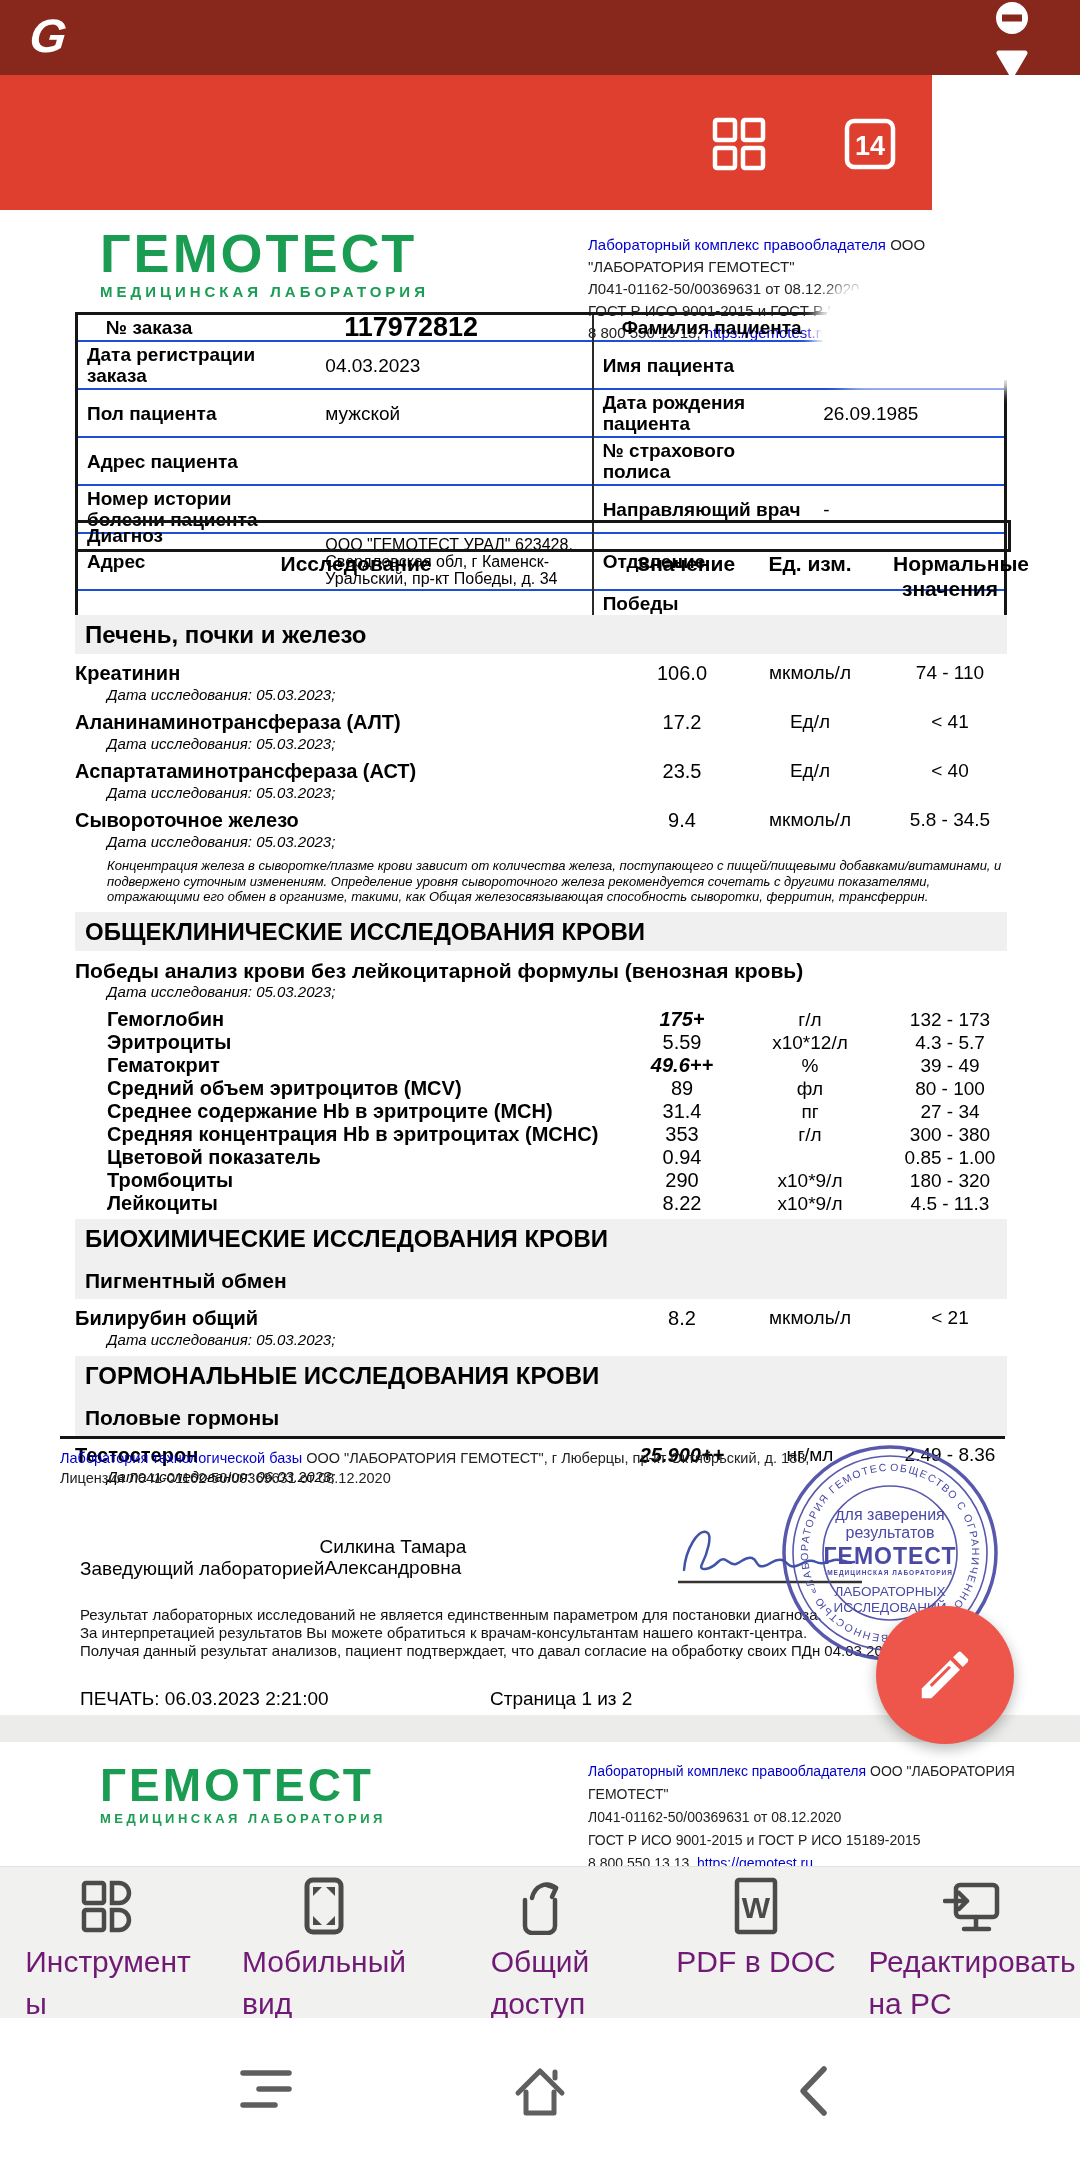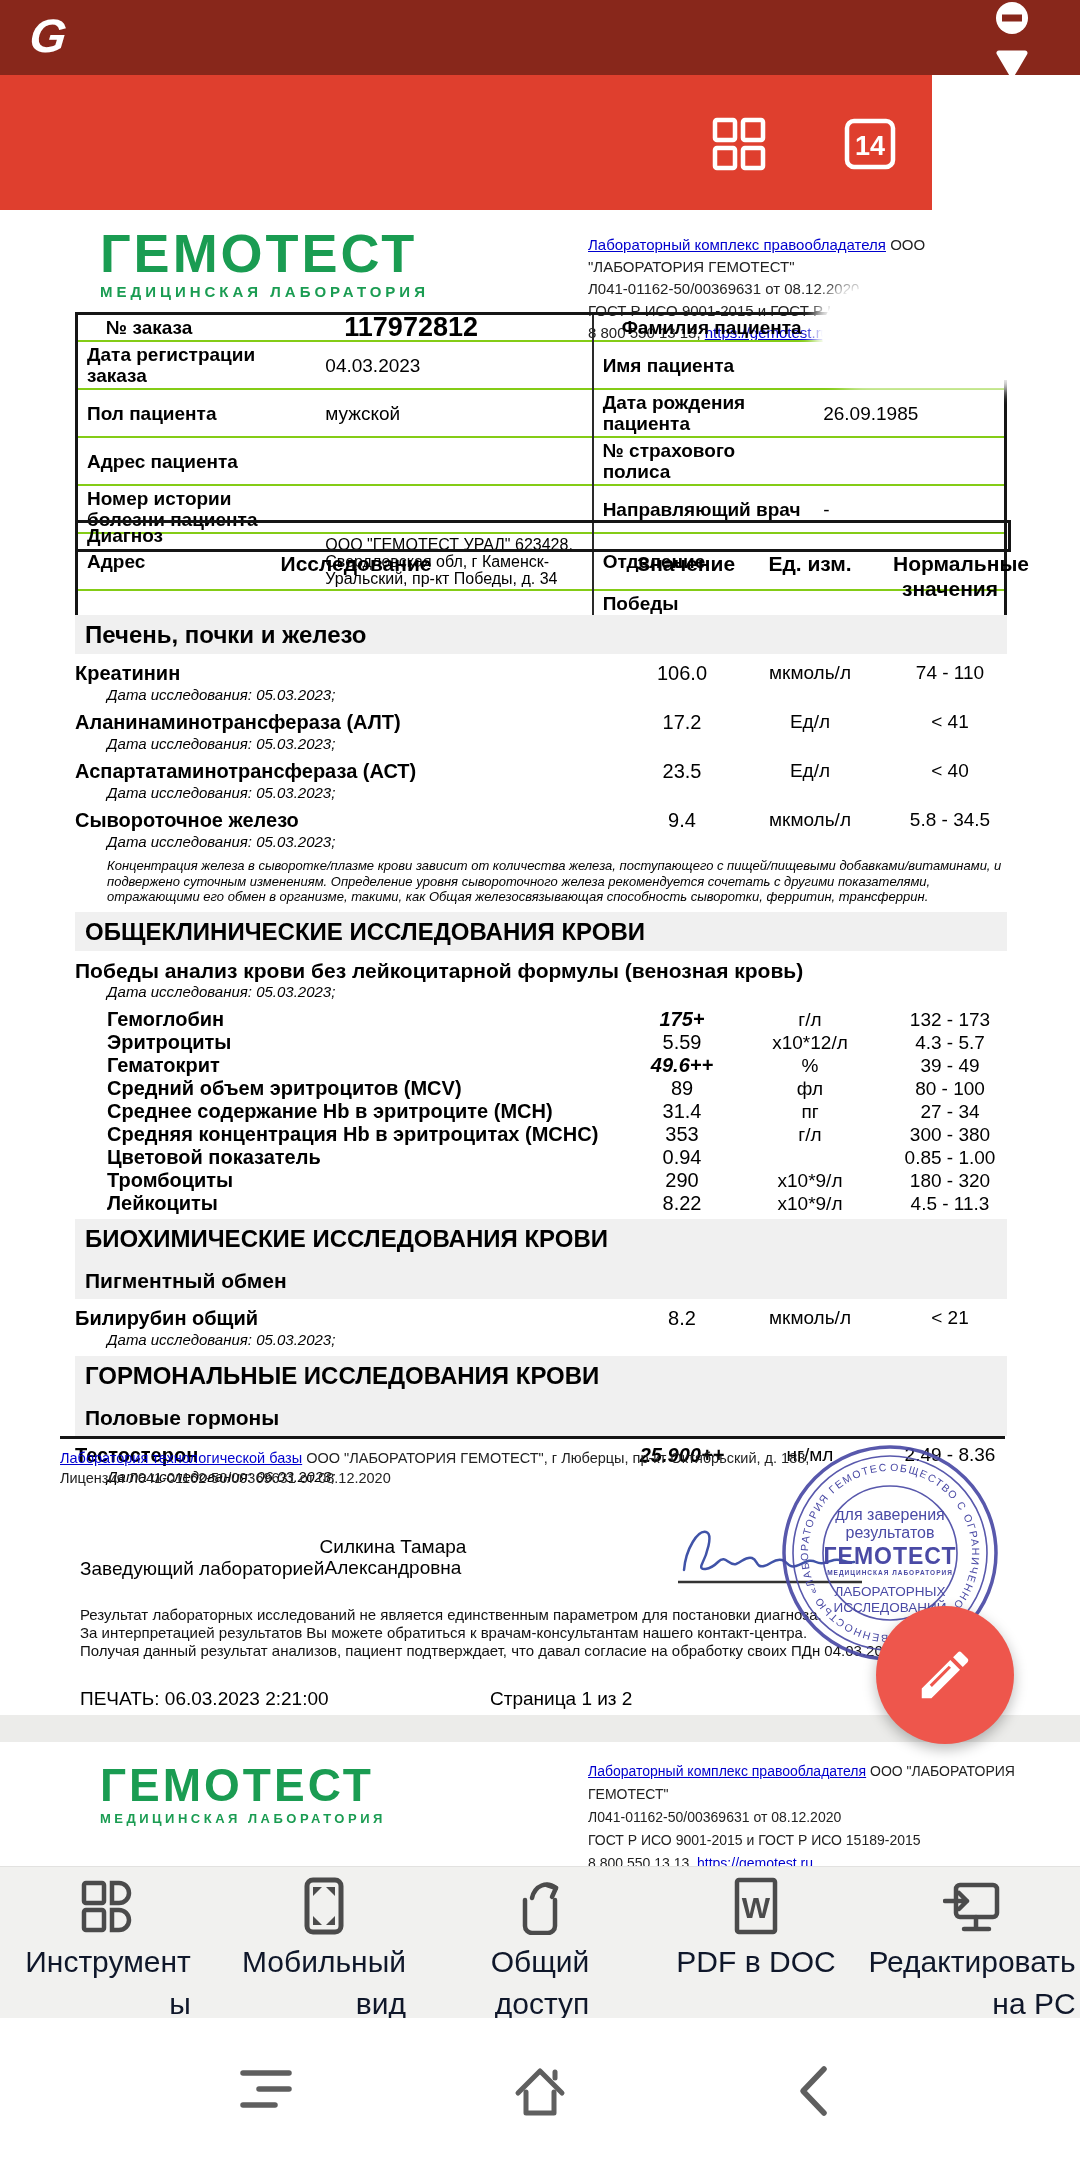--- a/index.html
+++ b/index.html
@@ -18,25 +18,25 @@
   #ab-grid{left:710px;} #ab-badge{left:841px;} #ab-close{left:970px;}
   
   #page1{position:absolute;top:210px;left:0;width:1080px;height:1505px;background:#fff;}
   .brand .bt{color:#1A9C52;font-weight:bold;letter-spacing:3px;}
   .brand .bs{color:#1A9C52;font-weight:bold;}
   #logo1{position:absolute;left:100px;top:16px;}
   #logo1 .bt{font-size:54px;line-height:54px;}
   #logo1 .bs{font-size:15px;letter-spacing:4px;margin-top:3px;}
   .hdr-right{position:absolute;left:588px;width:430px;font-size:15px;line-height:22px;color:#222;}
   #hdr1{top:24px;}
-  a.lnk{color:#0000CE;text-decoration:underline;cursor:pointer;}
+  a.lnk{color:#0000CE;cursor:pointer;}
   
   #info-table{position:absolute;left:75px;top:102px;width:932px;border-collapse:collapse;
               border:3px solid #151515;}
-  #info-table td{border-top:2px solid #84cc16;padding:2px 9px;font-size:19px;line-height:21px;vertical-align:middle;}
+  #info-table td{border-top:2px solid #1d4ed8;padding:2px 9px;font-size:19px;line-height:21px;vertical-align:middle;}
   #info-table tr:first-child td{border-top:none;padding-left:28px;}
   #info-table td.c1{width:232px;font-weight:bold;}
   #info-table td.c2{width:270px;}
   #info-table td.c3{width:200px;font-weight:bold;border-left:2px solid #2a2a2a;}
   #info-table td.c4{width:176px;}
   #info-table td.big{font-size:27px;font-weight:bold;}
   #info-table td.small{font-size:16px;line-height:17px;}
   #blur-blob{position:absolute;left:822px;top:78px;width:256px;height:92px;background:#fff;
              border-radius:46px;box-shadow:0 0 14px 10px rgba(255,255,255,0.95);}
   #diagbox{position:absolute;left:75px;top:310px;width:912px;height:22px;border:3px solid #151515;
@@ -77,21 +77,21 @@
   #page2{position:absolute;top:1742px;left:0;width:1080px;height:124px;background:#fff;}
   #logo2{position:absolute;left:100px;top:20px;}
   #logo2 .bt{font-size:46px;line-height:46px;}
   #logo2 .bs{font-size:13px;letter-spacing:3.5px;margin-top:3px;}
   #hdr2{top:18px;font-size:14px;line-height:23px;}
   
   #tools{position:absolute;top:1866px;left:0;width:1080px;height:152px;background:#F1F1EF;
          border-top:1px solid #E2E2E0;display:flex;}
   .tool{width:216px;display:flex;flex-direction:column;align-items:center;padding-top:10px;cursor:pointer;}
   .tool .ticon{width:58px;height:58px;}
-  .tool .tlabel{margin-top:6px;text-align:right;color:#0f172a;font-size:30px;line-height:42px;}
+  .tool .tlabel{margin-top:6px;text-align:left;color:#701a75;font-size:30px;line-height:42px;}
   
   #nav{position:absolute;top:2018px;left:0;width:1080px;height:142px;background:#fff;}
   .navbtn{position:absolute;top:44px;width:56px;height:56px;cursor:pointer;}
   #nav-recents{left:238px;} #nav-home{left:512px;} #nav-back{left:788px;}
 </style>
 </head>
 <body>
 
 <div id="statusbar">
   <div id="g-logo">G</div>

